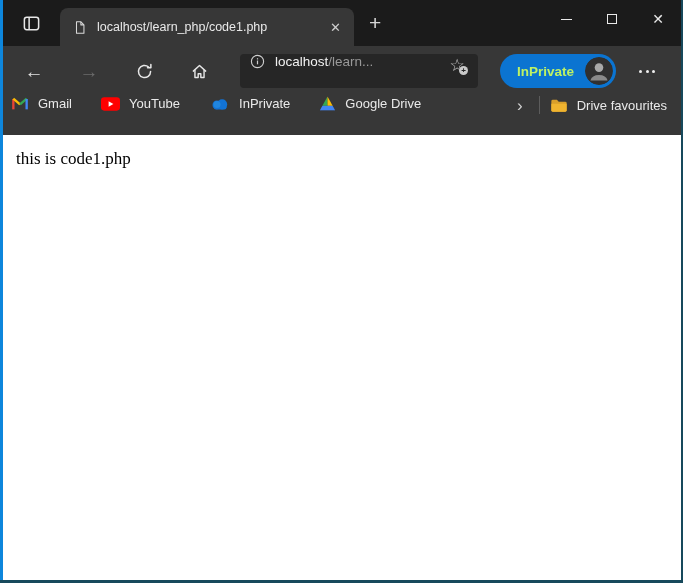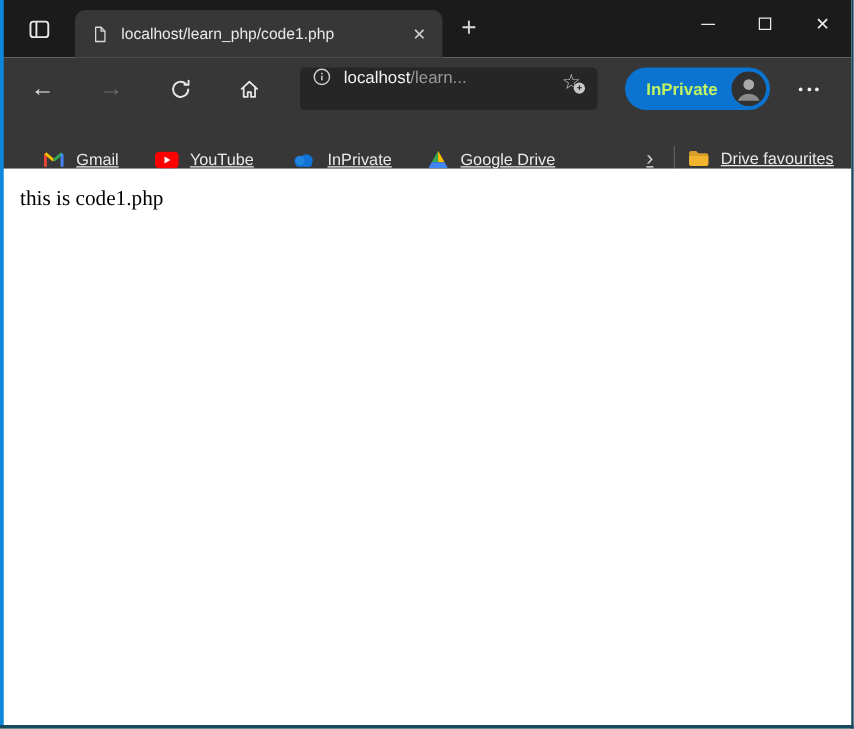--- a/index.html
+++ b/index.html
@@ -44,22 +44,22 @@
   .star-plus { position:absolute; right:0; bottom:1px; width:9px; height:9px; border-radius:50%;
                background:#c9c9c9; color:#262626; font-size:8px; font-weight:700; line-height:9px; text-align:center; }
   .inprivate-pill { margin-left:22px; height:34px; border-radius:17px; background:#0b74d1;
                     display:flex; align-items:center; padding:0 3px 0 17px; }
   .inprivate-label { color:#bef264; font-size:13.5px; font-weight:600; margin-right:11px; }
   .avatar { width:28px; height:28px; border-radius:50%; overflow:hidden; display:flex; }
   .more-btn { margin-left:19px; display:flex; gap:3.5px; padding:8px 4px; }
   .more-btn .dot { width:3px; height:3px; border-radius:50%; background:#efefef; }
 
   
-  .bookmarks { flex:0 0 39px; background:#373737; display:flex; align-items:flex-end; padding:0 14px 0 34px;
-               font-size:13px; color:#eaeaea;text-decoration:underline; }
+  .bookmarks { flex:0 0 39px; background:#373737; display:flex; align-items:flex-start; padding:0 14px 0 11px;
+               font-size:13px; color:#eaeaea; }
   .bm-item { display:flex; align-items:center; margin-right:29px; }
   .bm-icon { display:flex; margin-right:9px; }
   .bm-right { margin-left:auto; display:flex; align-items:center; }
   .bm-overflow { color:#d2d2d2; font-size:17px; line-height:1; padding:0 6px; }
   .bm-divider { width:1px; height:18px; background:#5c5c5c; margin:0 10px; }
   .bm-folder { display:flex; margin-right:9px; }
 
   
   .content { flex:1; background:#ffffff; font-family:"Liberation Serif", serif; font-size:17px;
              color:#000000; padding:12px 16px; line-height:1.36; }

